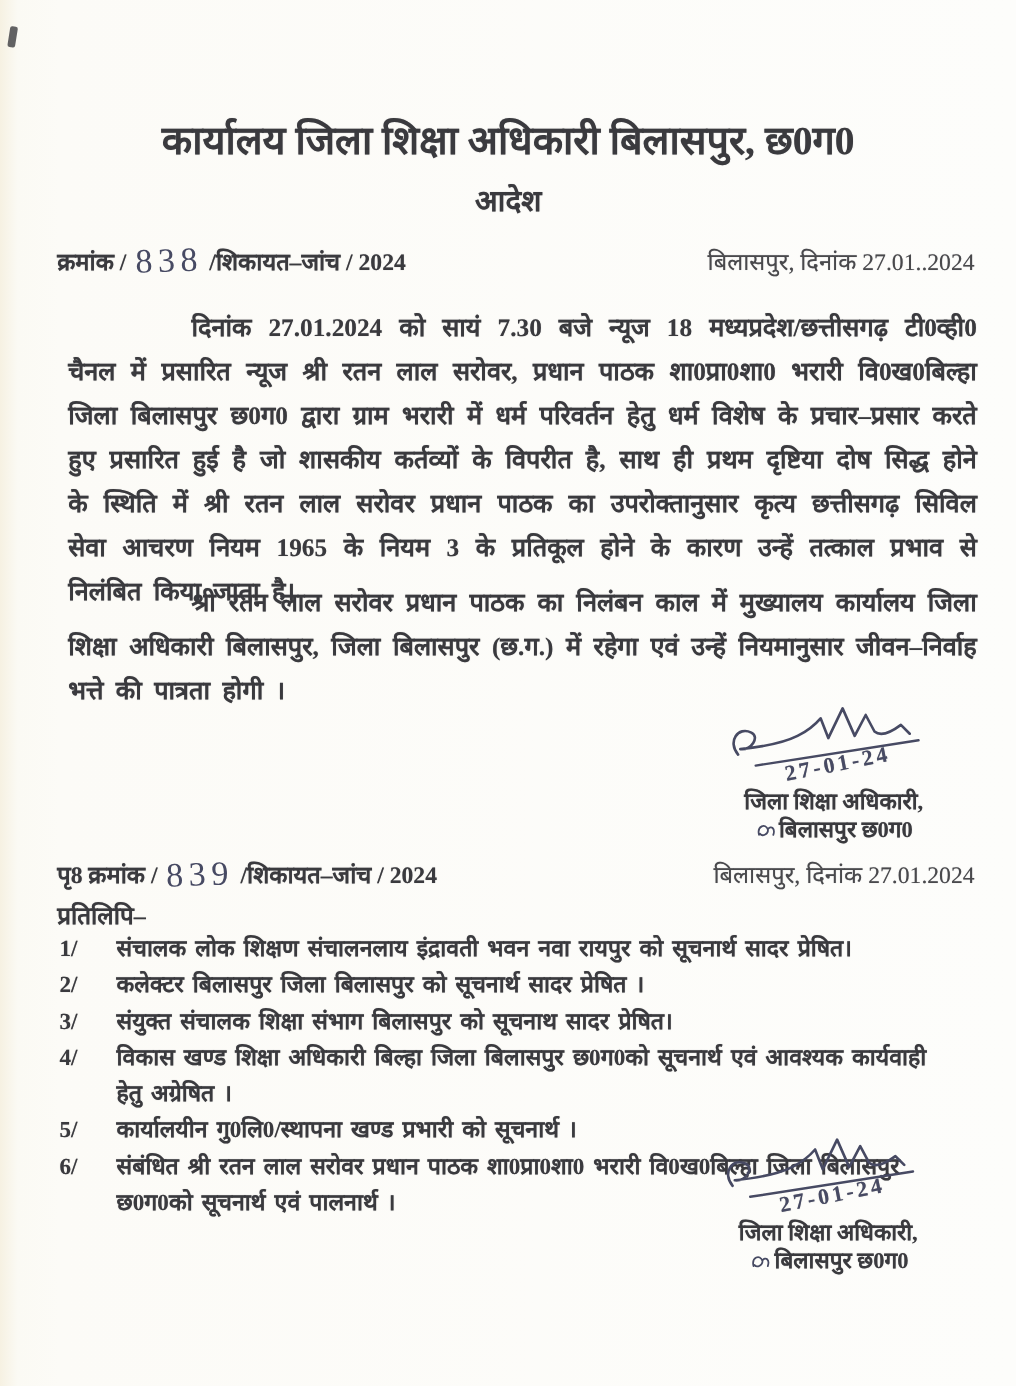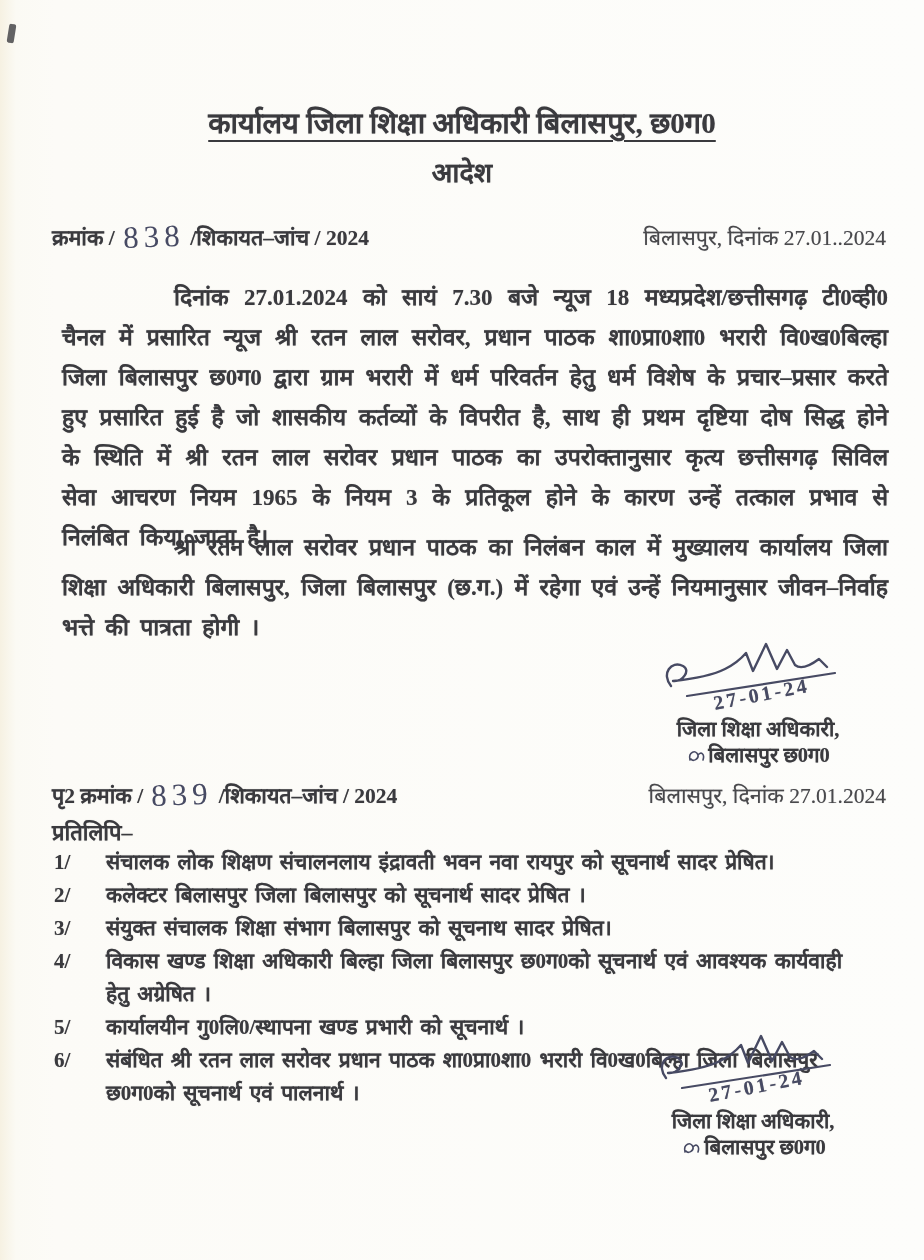--- a/index.html
+++ b/index.html
@@ -23,22 +23,22 @@
     text-shadow: 0 0 0.7px rgba(70,70,74,0.55);
   }
   .corner-mark {
     position: absolute; top: 24px; left: 8px;
     width: 7px; height: 19px;
     background: #3c3c40; border-radius: 2px;
     transform: rotate(9deg); opacity: .8;
   }
   .doc-header { position: absolute; top: 102px; left: 0; right: 0; text-align: center; }
   .doc-title {
-    display: inline-block; font-size: 29px; font-weight: 700;
-    text-decoration: underline; text-underline-offset: 7px; text-decoration-thickness: 1.5px;
+    display: inline-block; font-size: 36px; font-weight: 700;
+    text-underline-offset: 7px; text-decoration-thickness: 1.5px;
   }
   .doc-subtitle {
     margin-top: 12px; font-size: 27px; font-weight: 700;
     text-underline-offset: 6px; text-decoration-thickness: 1.5px;
   }
   .ref-row {
     position: absolute; left: 52px; right: 38px;
     display: flex; justify-content: space-between; align-items: baseline;
     font-size: 21.5px; font-weight: 700;
   }
@@ -108,21 +108,21 @@
     <div class="sig-line">जिला शिक्षा अधिकारी,</div>
     <div class="sig-line">
       <svg class="initial-scribble" width="20" height="18" viewBox="0 0 20 18">
         <path d="M4 13 C2 5 10 2 12 8 C13 12 7 15 5 12 M12 8 C15 4 19 7 17 13" stroke-width="1.6"></path>
       </svg><span>बिलासपुर छ0ग0</span>
     </div>
   </div>
 
   <div class="ref-row second">
     <div class="ref-left">
-      <span>पृ2 क्रमांक /</span><span class="hand-num">839</span><span>/शिकायत–जांच / 2024</span>
+      <span>पृ8 क्रमांक /</span><span class="hand-num">839</span><span>/शिकायत–जांच / 2024</span>
     </div>
     <div class="ref-right">बिलासपुर, दिनांक   27.01.2024</div>
   </div>
 
   <div class="copies-heading">प्रतिलिपि–</div>
 
   <div class="copies-list">
     <div class="copy-item">
       <span class="copy-num">1/</span>
       <span class="copy-text">संचालक लोक शिक्षण संचालनलाय इंद्रावती भवन नवा रायपुर को सूचनार्थ सादर प्रेषित।</span>

